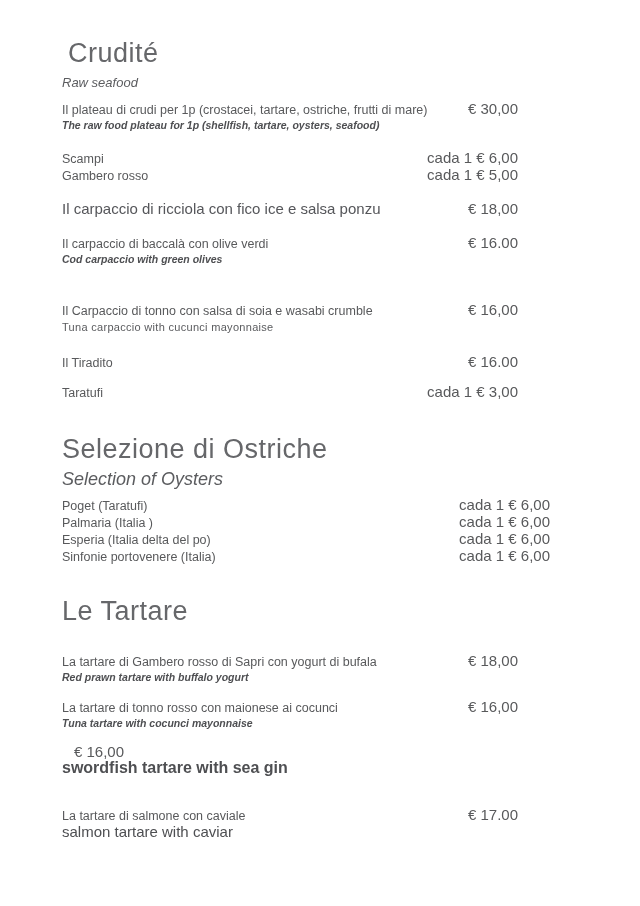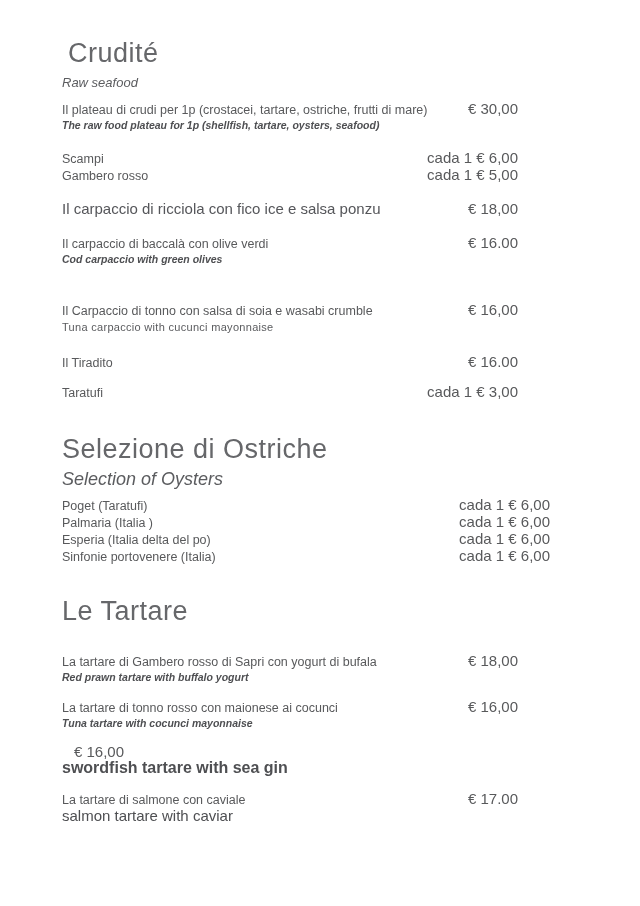--- a/index.html
+++ b/index.html
@@ -171,21 +171,21 @@
       <div class="desc desc--bi">Tuna tartare with cocunci mayonnaise</div>
     </div>
 
     <div style="margin-top:14px;">
       <div class="row w-main">
         <span class="price">€ 16,00</span>
       </div>
       <div class="desc desc--b">swordfish tartare with sea gin</div>
     </div>
 
-    <div style="margin-top:16px;">
+    <div style="margin-top:32px;">
       <div class="row w-main">
         <span class="name">La tartare di salmone con caviale</span>
         <span class="price">€ 17.00</span>
       </div>
       <div class="desc desc--i">salmon tartare with caviar</div>
     </div>
   </section>
 
 </div>
 

